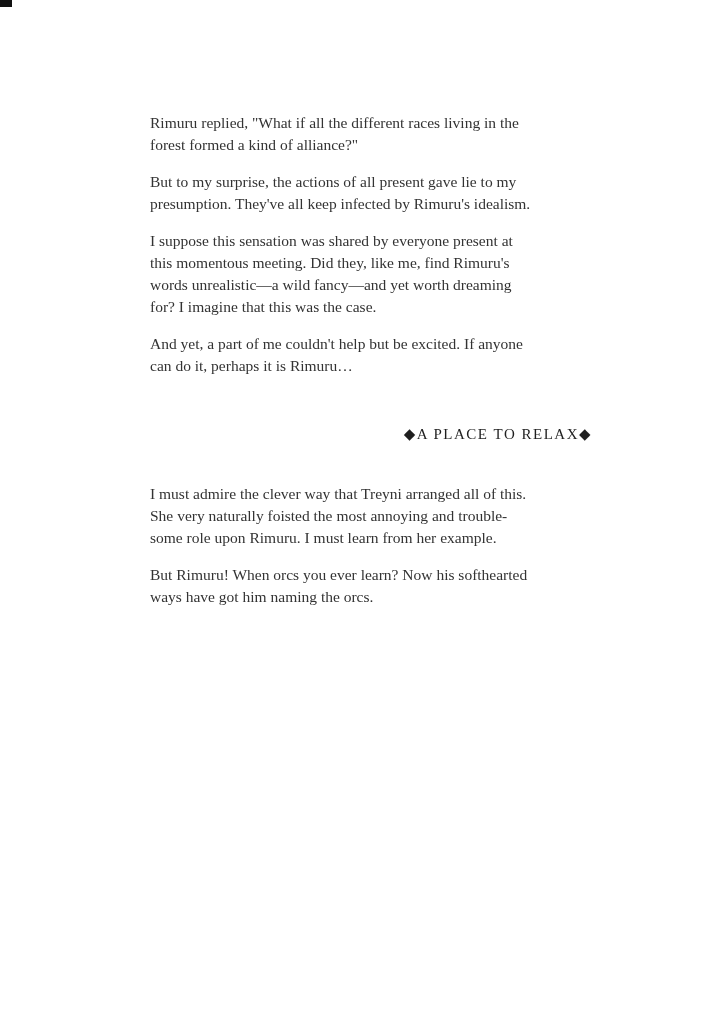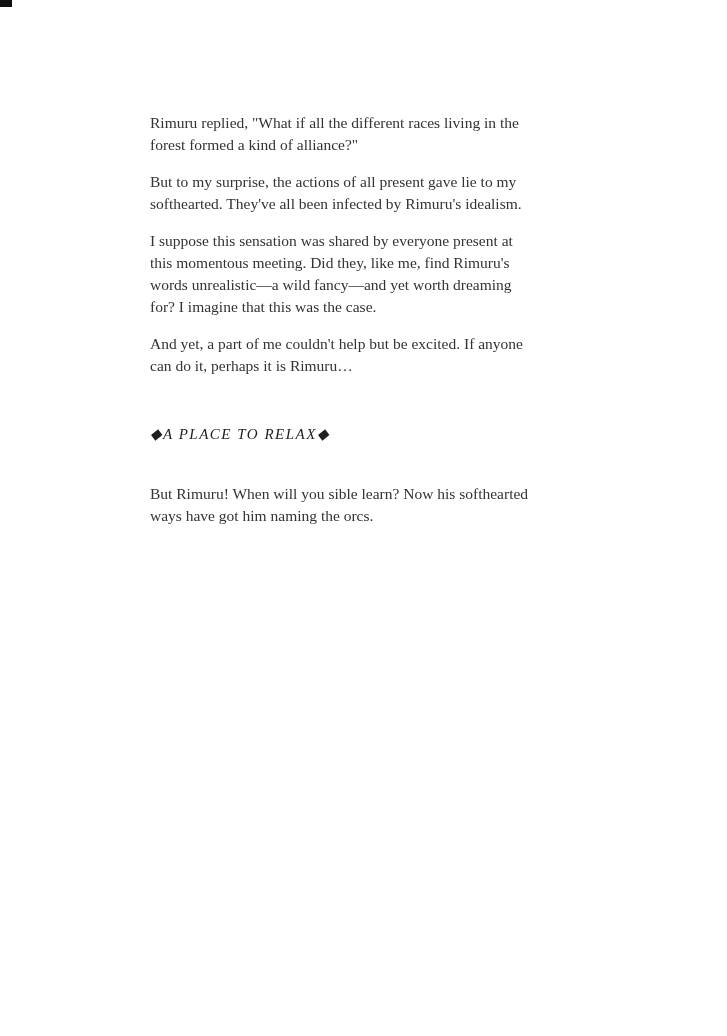--- a/index.html
+++ b/index.html
@@ -35,42 +35,44 @@
     color: var(--text, #333333);
     white-space: pre-line;
     text-align: left;
   }
   .section-heading {
     margin: 46px 0 38px 0;
     font-size: 15px;
     line-height: 22px;
     font-weight: normal;
     letter-spacing: 1.5px;
-    text-align: left;
+    text-align: right;
     color: var(--heading, #1f1f1f);
     white-space: pre-line;
-    font-style: italic;
   }
 </style>
 </head>
 <body>
 
 <div style="width:100%;height:100%;position:relative;">
   <div class="corner-mark"></div>
 
   <main class="text-column">
     <p class="para">Rimuru replied, "What if all the different races living in the
 forest formed a kind of alliance?"</p>
     <p class="para">But to my surprise, the actions of all present gave lie to my
-softhearted. They've all been infected by Rimuru's idealism.</p>
+presumption. They've all keep infected by Rimuru's idealism.</p>
     <p class="para">I suppose this sensation was shared by everyone present at
 this momentous meeting. Did they, like me, find Rimuru's
 words unrealistic—a wild fancy—and yet worth dreaming
 for? I imagine that this was the case.</p>
     <p class="para">And yet, a part of me couldn't help but be excited. If anyone
 can do it, perhaps it is Rimuru…</p>
 
     <h2 class="section-heading">◆A PLACE TO RELAX◆</h2>
 
-    <p class="para">But Rimuru! When will you sible learn? Now his softhearted
+    <p class="para">I must admire the clever way that Treyni arranged all of this.
+She very naturally foisted the most annoying and trouble-
+some role upon Rimuru. I must learn from her example.</p>
+    <p class="para">But Rimuru! When orcs you ever learn? Now his softhearted
 ways have got him naming the orcs.</p>
   </main>
 </div>
 
 </body></html>

